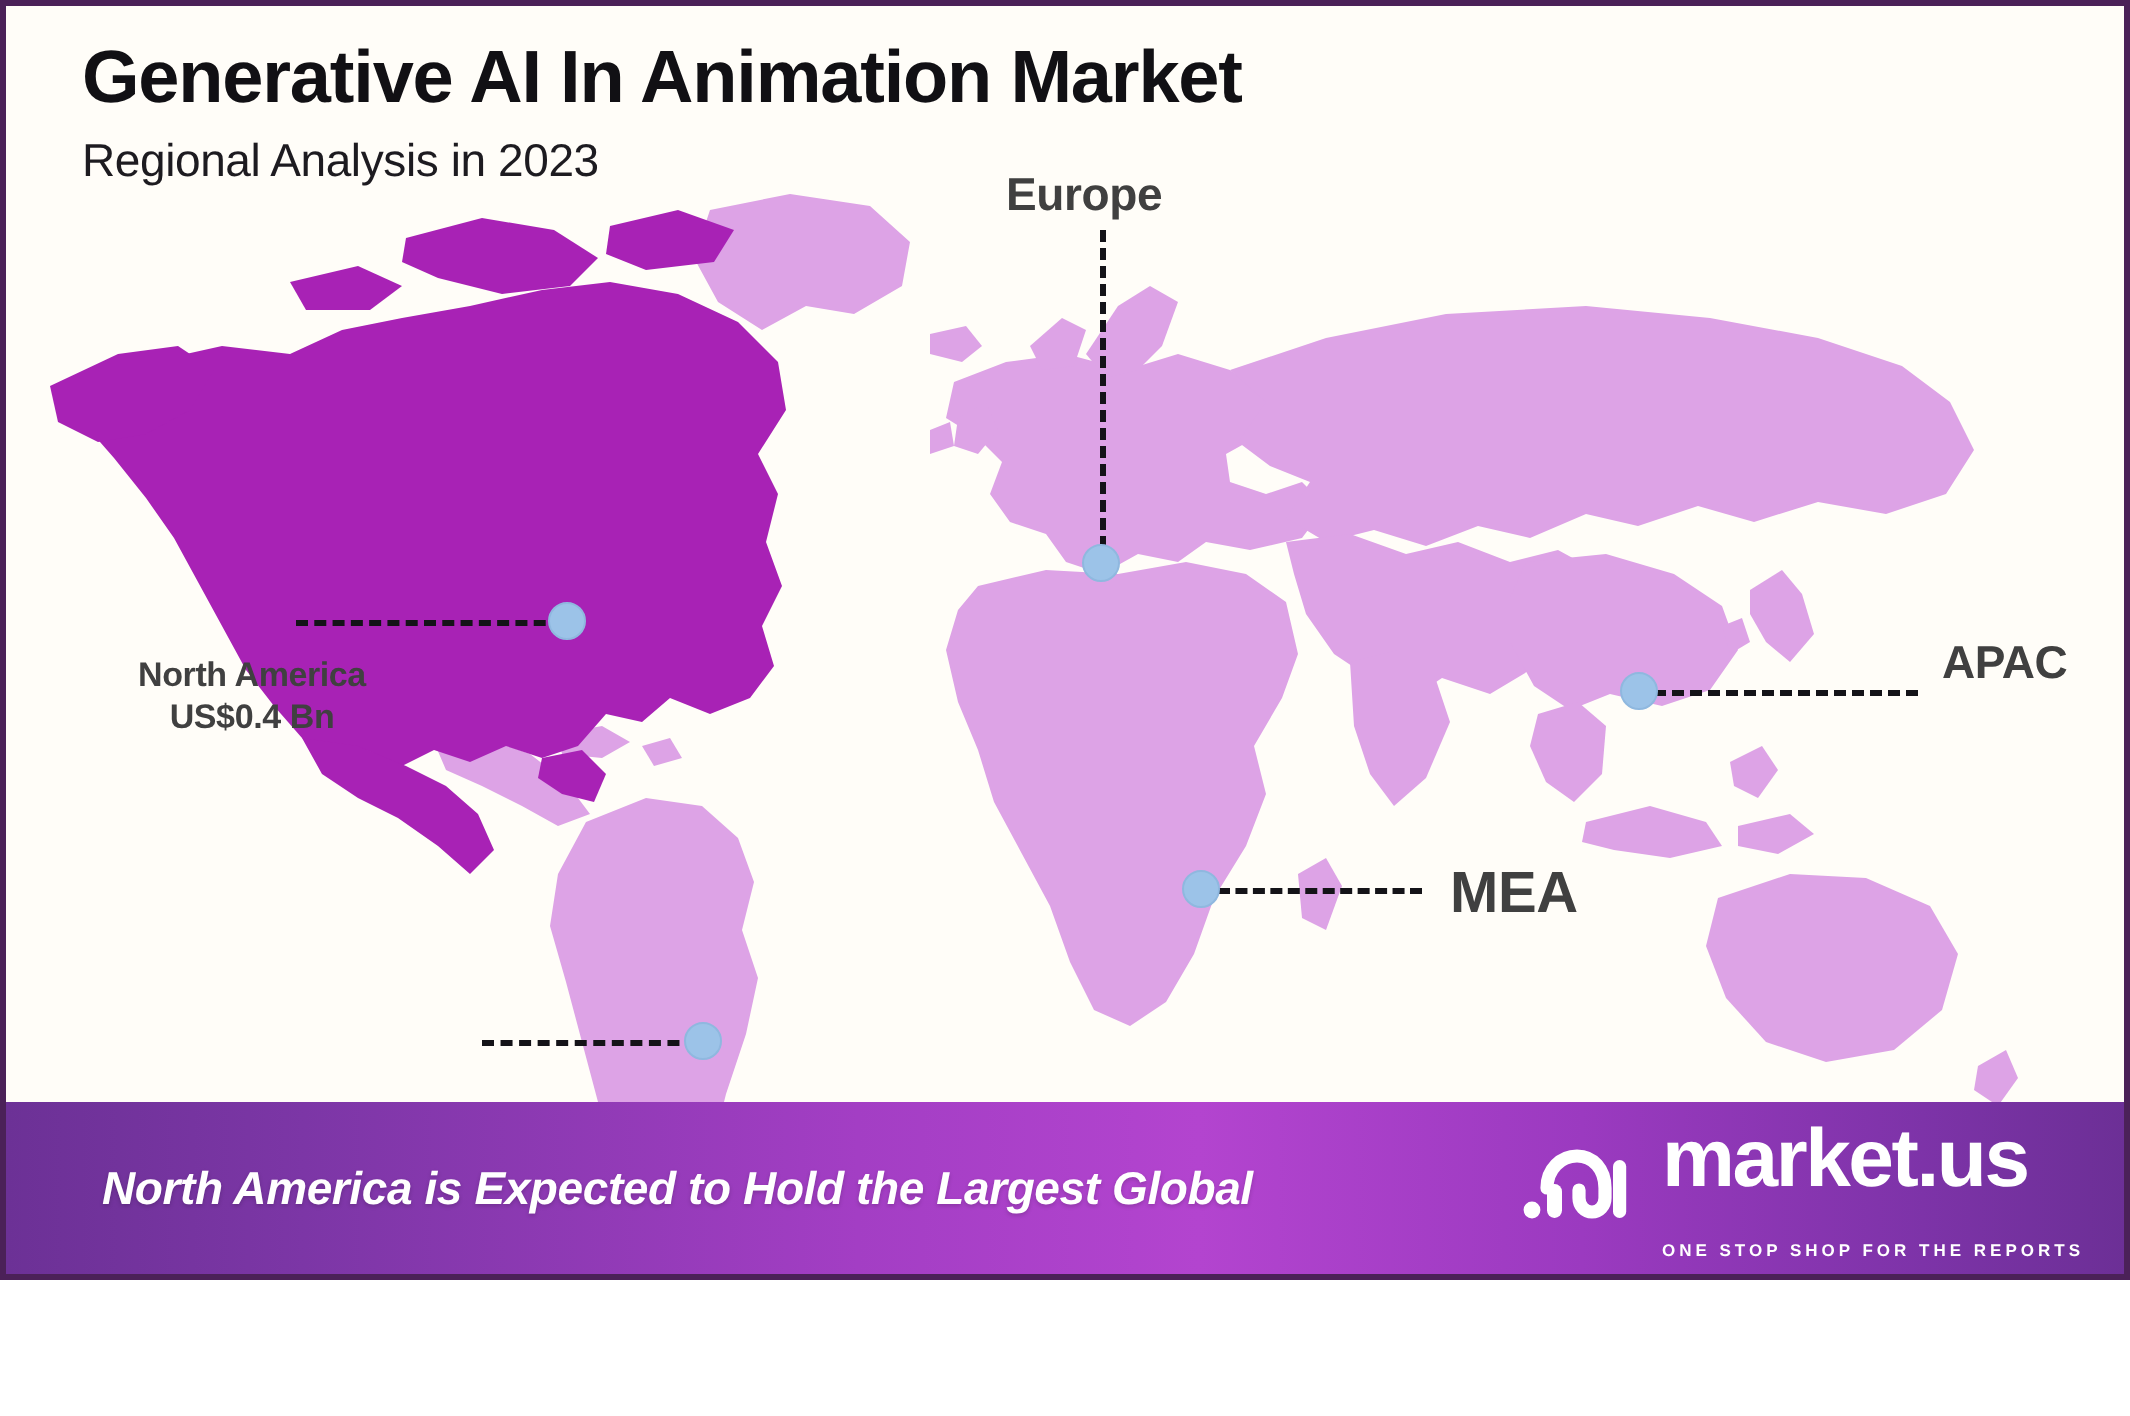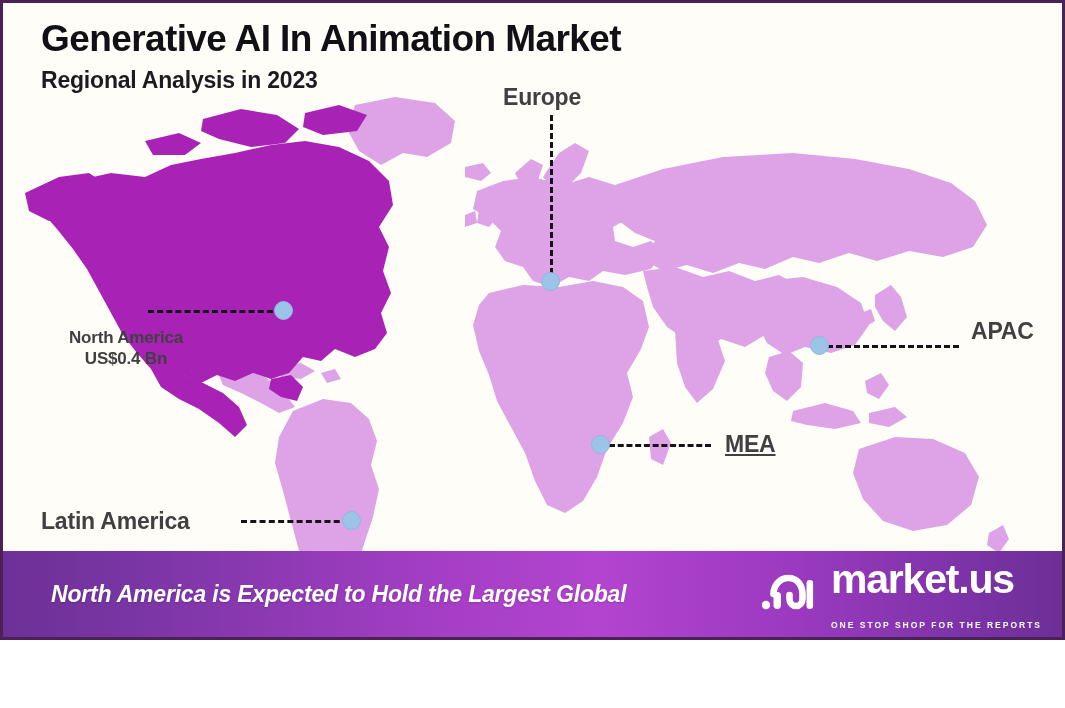--- a/index.html
+++ b/index.html
@@ -31,21 +31,21 @@
     font-size: 37px;
     font-weight: 800;
     color: #111014;
     letter-spacing: -0.6px;
     line-height: 1.18;
     margin: 0;
     white-space: nowrap;
   }
   .subtitle {
     font-size: 23px;
-    font-weight: 700;
+    font-weight: 400;
     color: #1d1b20;
     margin: 6px 0 0 0;
     letter-spacing: -0.2px;
   }
   
   .map-wrap {
     position: absolute;
     left: 0;
     top: 78px;
     width: 1065px;
@@ -63,21 +63,21 @@
     font-weight: 800;
     letter-spacing: -0.2px;
     line-height: 1.24;
     white-space: nowrap;
   }
   .callout .value {
     display: block;
   }
   .c-europe      { left: 500px; top: 80px;  font-size: 23px; }
   .c-apac        { left: 968px; top: 314px; font-size: 23px; }
-  .c-mea         { left: 722px; top: 427px; font-size: 23px; text-decoration: underline; }
+  .c-mea         { left: 722px; top: 427px; font-size: 29px; }
   .c-northamerica{ left: 18px;  top: 324px; font-size: 17px; width: 210px; text-align: center; }
   .c-latinamerica{ left: 38px;  top: 504px; font-size: 23px; }
 
   
   .leader {
     position: absolute;
     border-top: 3px dashed #141318;
     height: 0;
   }
   .leader-v {
@@ -281,23 +281,20 @@
 
   <div class="callout c-mea">
     <span>MEA</span>
   </div>
 
   <div class="callout c-northamerica">
     <span>North America</span>
     <span class="value">US$0.4 Bn</span>
   </div>
 
-  <div class="callout c-latinamerica">
-    <span>Latin America</span>
-  </div>
 
   <div class="banner">
     <div class="banner-text">
       <span>North America is Expected to Hold the Largest Global</span>
     </div>
 
     <div class="logo">
       <svg class="logo-mark" viewBox="0 0 58 44" xmlns="http://www.w3.org/2000/svg">
         <circle cx="5" cy="33" r="4.2" fill="#ffffff"></circle>
         <rect x="12.5" y="20" width="7.5" height="17" rx="3.7" fill="#ffffff"></rect>

